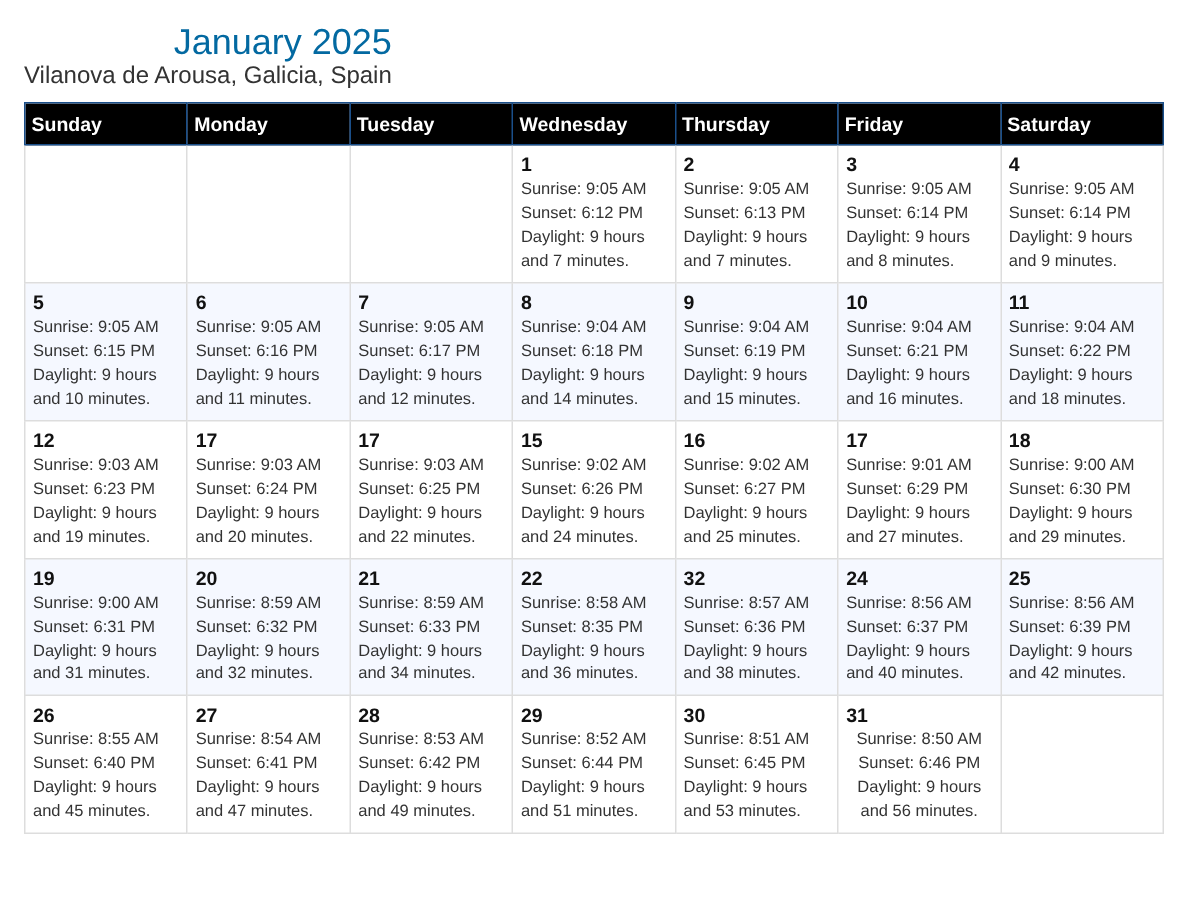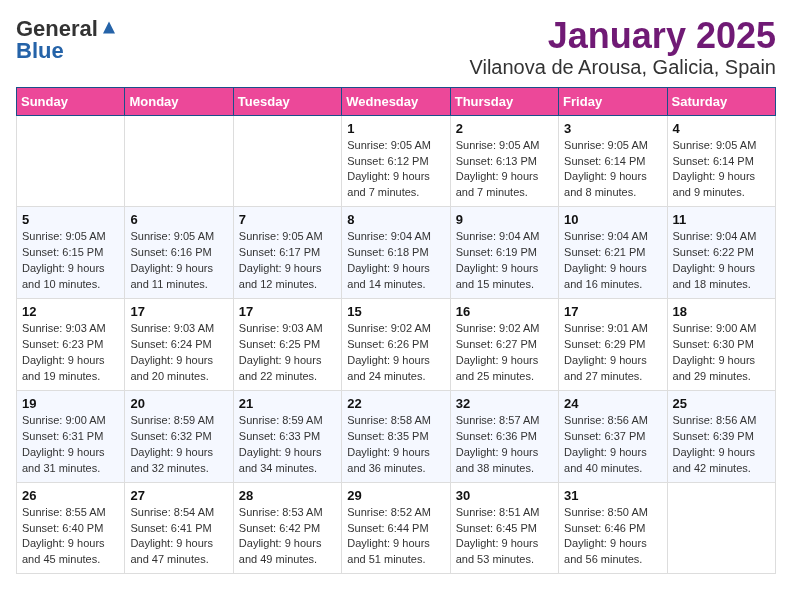--- a/index.html
+++ b/index.html
@@ -31,36 +31,36 @@
     .logo-general { color: #333; }
     .logo-icon {
       width: 18px;
       height: 18px;
       margin-left: 2px;
     }
     .title-block {
       text-align: right;
     }
     .month-year {
-      font-size: 36px;
-      font-weight: bold;
-      color: #701a75;
+      font-size: 24px;
+      font-weight: normal;
+      color: #0369a1;
       line-height: 1.1;
     }
     .location {
-      font-size: 20px;
+      font-size: 16px;
       color: #333;
     }
     .calendar {
       width: 100%;
       border-collapse: collapse;
       border: 1px solid #ccc;
     }
     .calendar th {
-      background: #ec4899;
+      background: #000000;
       color: #fff;
       font-size: 13px;
       font-weight: bold;
       padding: 6px 4px;
       text-align: left;
       border: 1px solid #1a4f8a;
     }
     .calendar td {
       vertical-align: top;
       padding: 5px 5px 5px 5px;
@@ -85,29 +85,20 @@
       font-size: 11px;
       color: #333;
       line-height: 1.45;
     }
     .empty { background: #f9f9f9; }
   </style>
 </head>
 <body>
 
 <div class="header">
-  <div class="logo">
-    <div class="logo-text">
-      <span class="logo-general">General</span>
-      <svg class="logo-icon" viewBox="0 0 24 24">
-        <polygon points="12,2 20,18 4,18" fill="#2563a8"></polygon>
-      </svg>
-    </div>
-    <span style="font-size:22px;font-weight:bold;color:#2563a8;margin-top:-4px;">Blue</span>
-  </div>
   <div class="title-block">
     <div class="month-year">January 2025</div>
     <div class="location">Vilanova de Arousa, Galicia, Spain</div>
   </div>
 </div>
 
 <table class="calendar">
   <thead>
     <tr>
     <th>Sunday</th>
@@ -307,20 +298,20 @@
 Daylight: 9 hours and 51 minutes.</div>
         </td>
         <td>
           <span class="day-num">30</span>
           <div class="day-info" style="white-space: pre-line;">Sunrise: 8:51 AM
 Sunset: 6:45 PM
 Daylight: 9 hours and 53 minutes.</div>
         </td>
         <td>
           <span class="day-num">31</span>
-          <div class="day-info" style="white-space: pre-line;">Sunrise: 8:50 AM
+          <div class="day-info" style="white-space: pre-line; text-align: center;">Sunrise: 8:50 AM
 Sunset: 6:46 PM
 Daylight: 9 hours and 56 minutes.</div>
         </td>
         <td class="empty"></td>
       </tr>
     </tbody>
 </table>
 
 </body></html>

